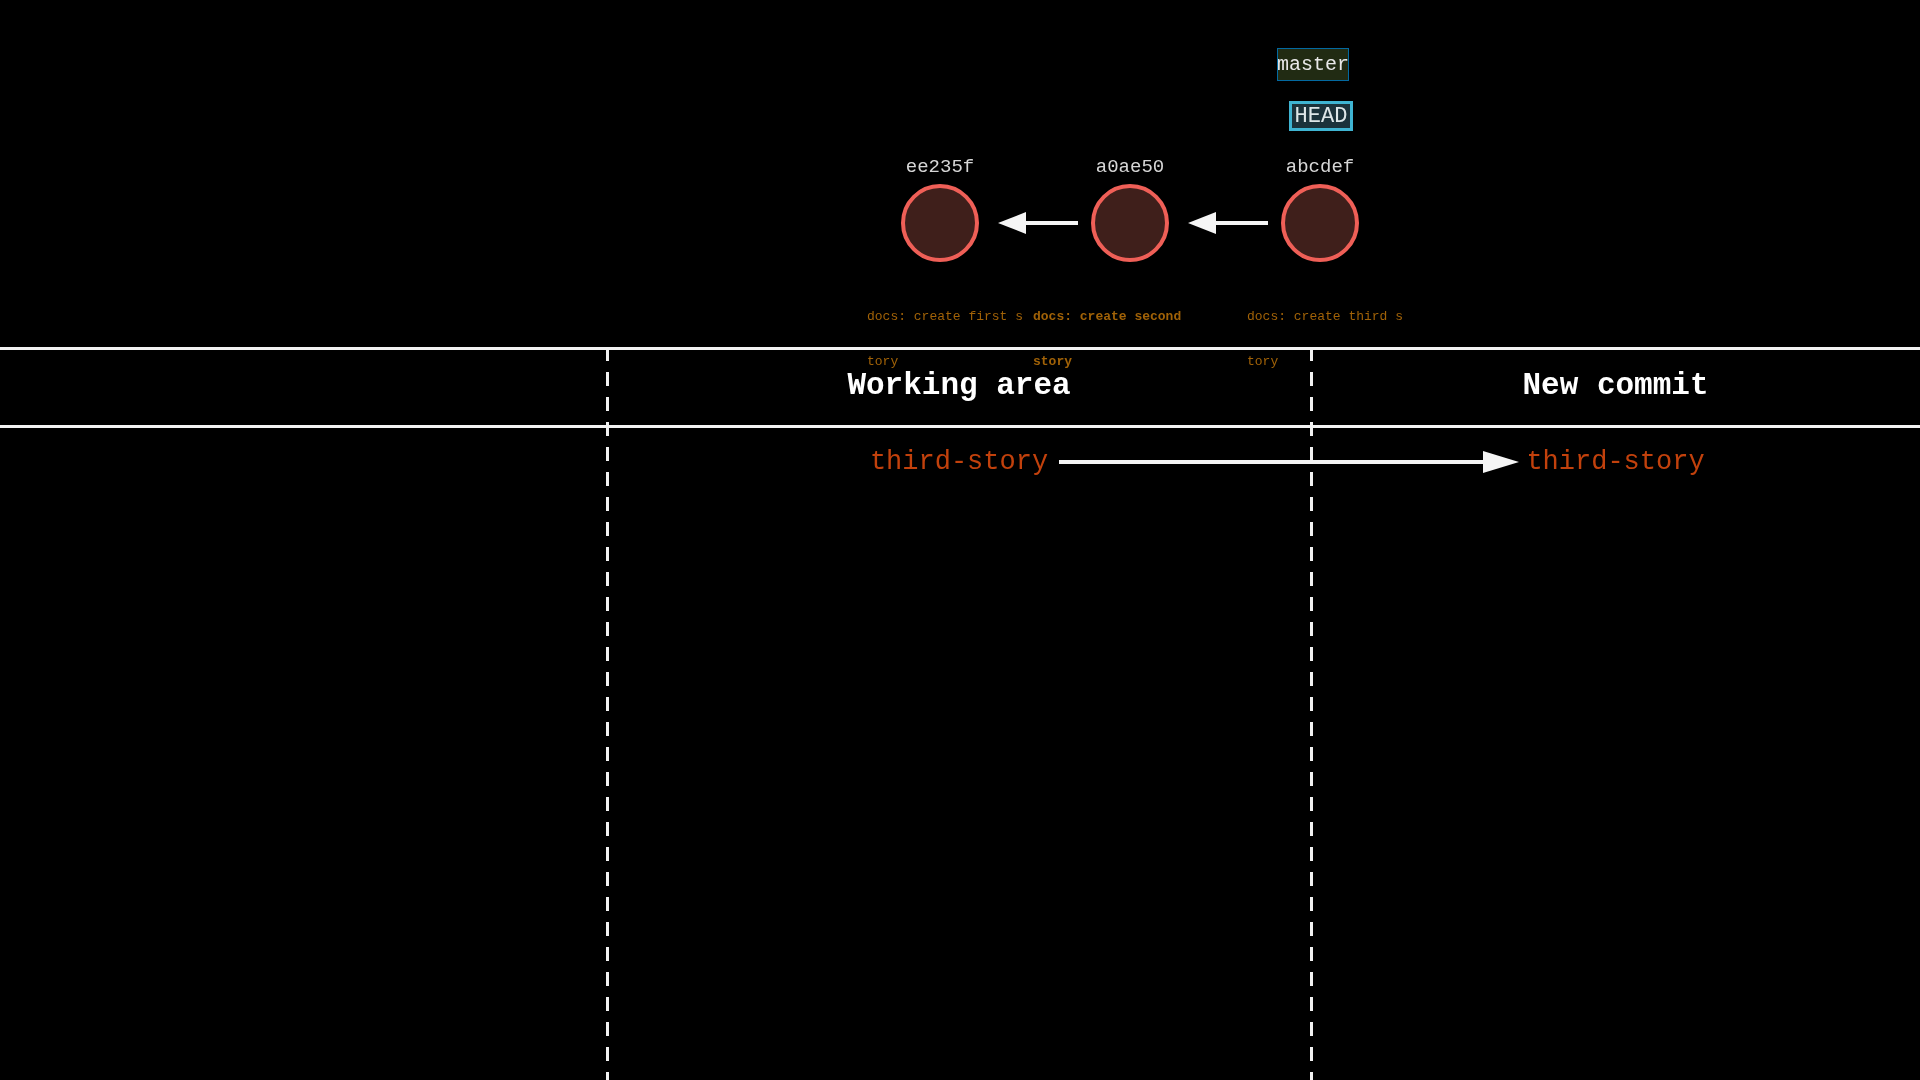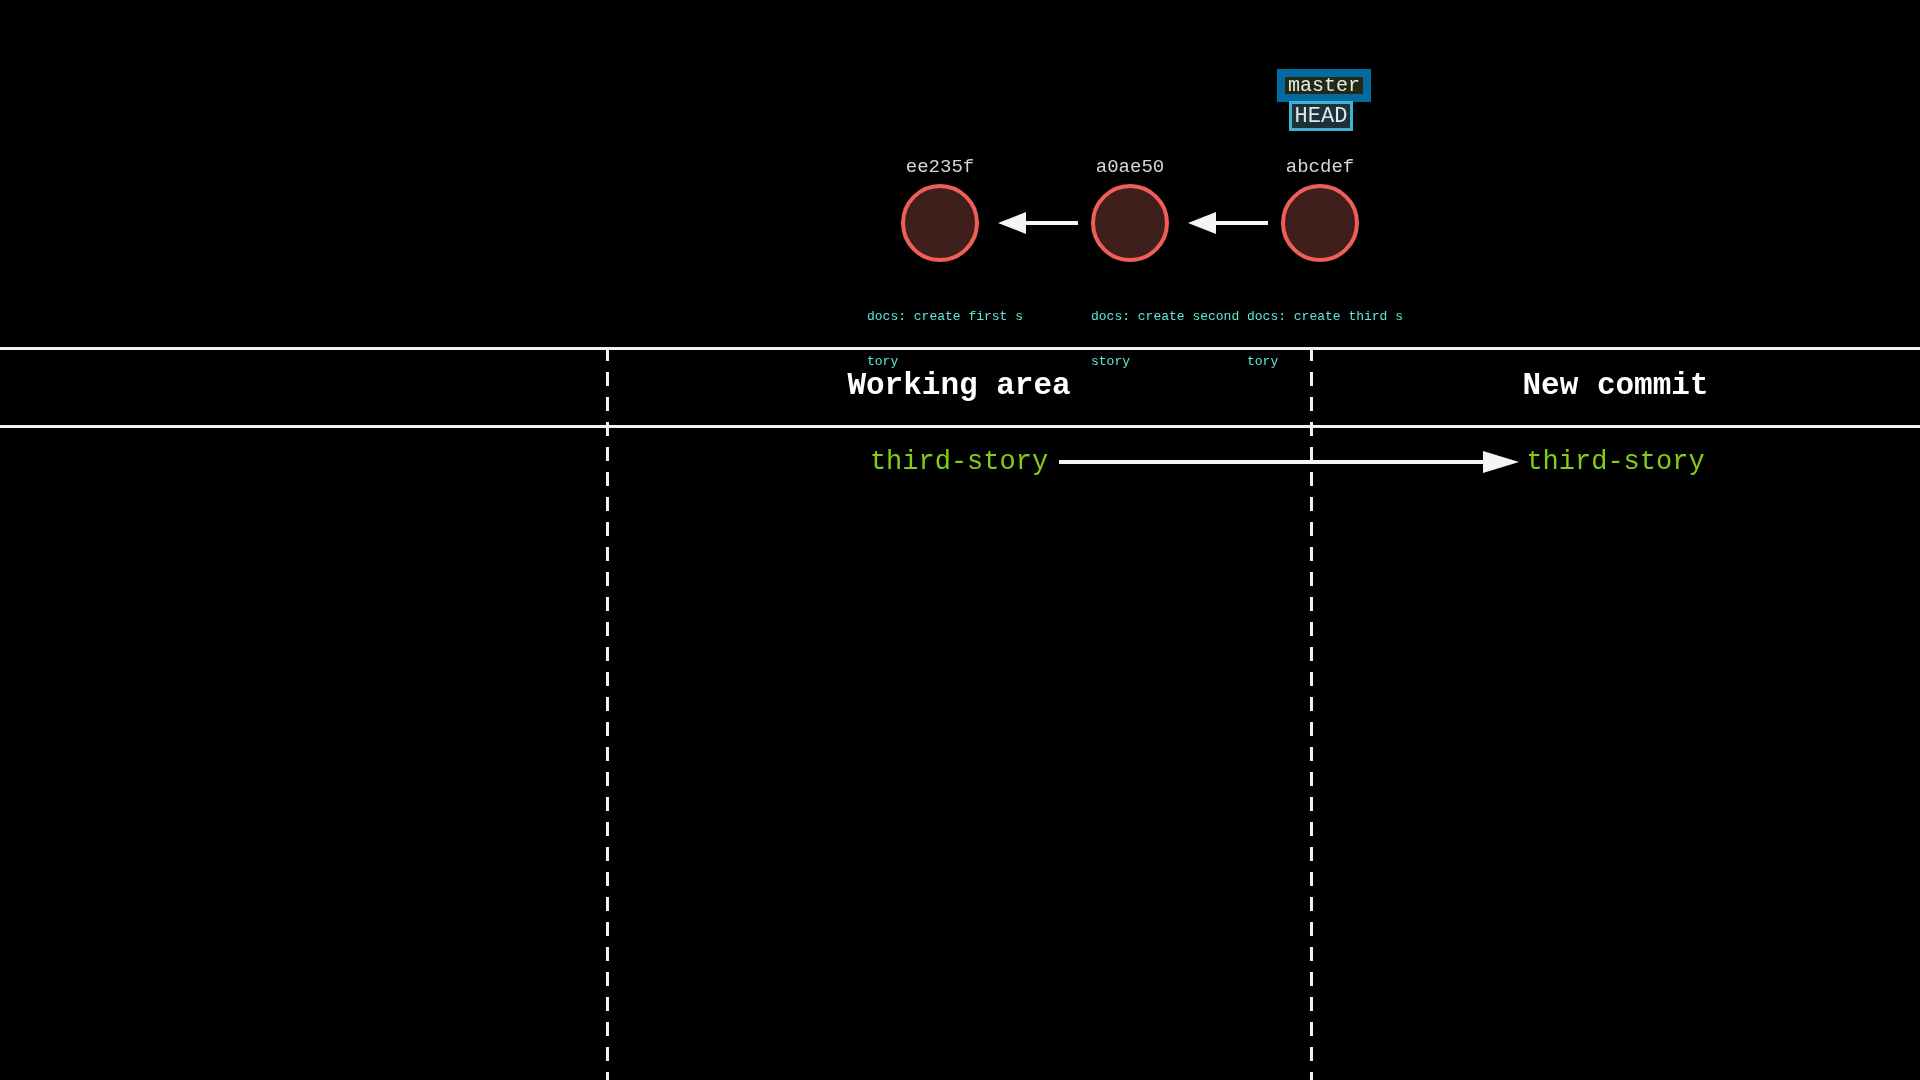--- a/index.html
+++ b/index.html
@@ -10,22 +10,22 @@
   }
   .screen { position: relative; width: 1920px; height: 1080px; background: #000; }
   .abs { position: absolute; }
 
   
   .ref-box {
     display: flex; align-items: center; justify-content: center;
     text-align: center;
   }
   .branch-box {
-    left: 1277px; top: 69px; width: 94px; height: 33px;
-    border: 8px solid #0369a1; background: #212b13;
+    left: 1277px; top: 48px; width: 72px; height: 33px;
+    border: 1px solid #0369a1; background: #212b13;
     color: #e9e9e9; font-size: 20px;
   }
   .head-box {
     left: 1289px; top: 101px; width: 64px; height: 30px;
     border: 3px solid #3fb4d2; background: #1b323b;
     color: #dde6e8; font-size: 22px;
   }
   .commit-hash {
     top: 147px; width: 160px; text-align: center;
     color: #d6d6d6; font-size: 19px; line-height: 24px; margin-top: 8px;
@@ -38,25 +38,25 @@
     border: 4px solid #ef5f57; background: #3f1f1b;
   }
   .circle-1 { left: 901px; }
   .circle-2 { left: 1091px; }
   .circle-3 { left: 1281px; }
   .parent-arrow { top: 209px; width: 84px; height: 28px; }
   .parrow-1 { left: 996px; }
   .parrow-2 { left: 1186px; }
   .commit-msg {
     top: 279px; width: 164px;
-    color: #5eead4; font-size: 13px; line-height: 15px;
+    color: #a16207; font-size: 13px; line-height: 15px;
     white-space: pre;
   }
   .msg-1 { left: 867px; }
-  .msg-2 { left: 1091px; }
+  .msg-2 { left: 1033px; font-weight: bold; }
   .msg-3 { left: 1247px; }
 
   
   .rule { left: 0; width: 1920px; height: 3px; background: #f2f2f2; }
   .rule-top { top: 347px; }
   .rule-bottom { top: 425px; }
   .col-header {
     top: 367px; height: 38px; line-height: 38px;
     color: #ffffff; font-size: 31px; font-weight: bold; text-align: center;
   }
@@ -67,21 +67,21 @@
     top: 347px; width: 3px; height: 733px;
     background-image: repeating-linear-gradient(
       to bottom, #f2f2f2 0px, #f2f2f2 14px, transparent 14px, transparent 25px);
   }
   .divider-1 { left: 606px; }
   .divider-2 { left: 1310px; }
 
   
   .flow-label {
     top: 447px; height: 30px; line-height: 30px;
-    color: #84cc16; font-size: 27px; text-align: center;
+    color: #c2410c; font-size: 27px; text-align: center;
   }
   .flow-source { left: 607px; width: 704px; }
   .flow-target { left: 1311px; width: 609px; }
   .flow-arrow { left: 1057px; top: 447px; width: 464px; height: 30px; }
 </style>
 </head>
 <body>
 
 <div class="screen">
 

